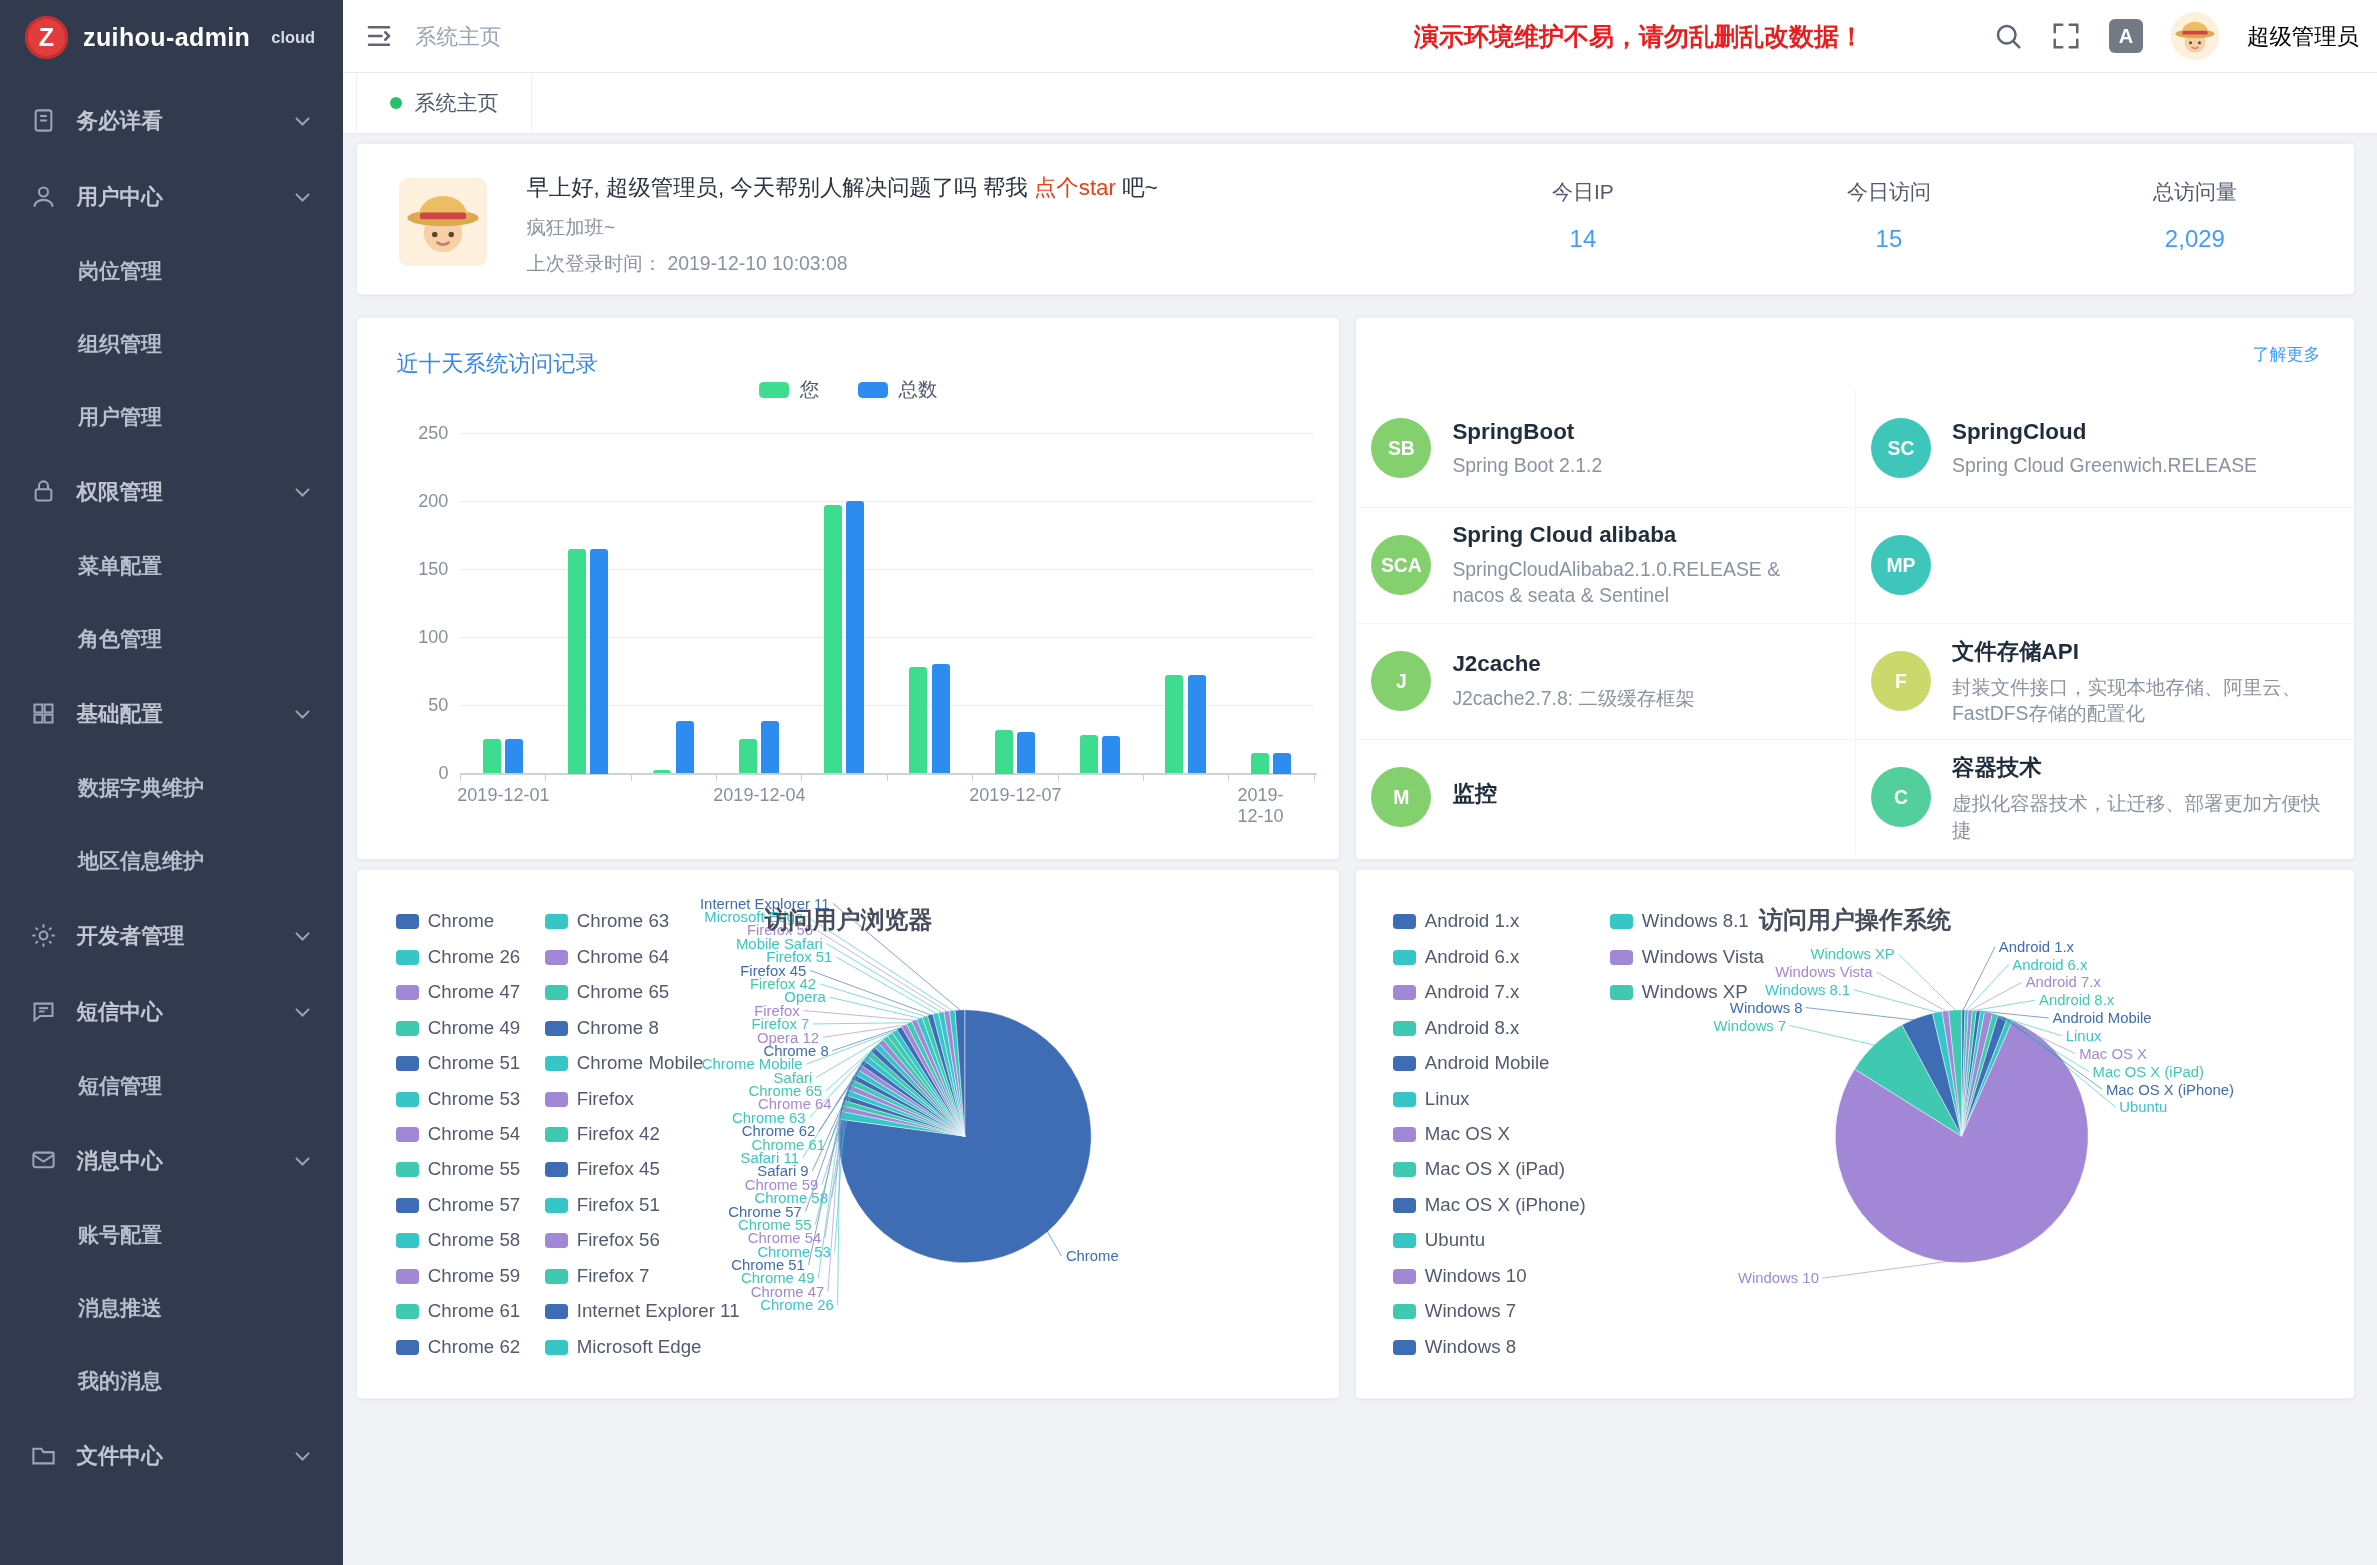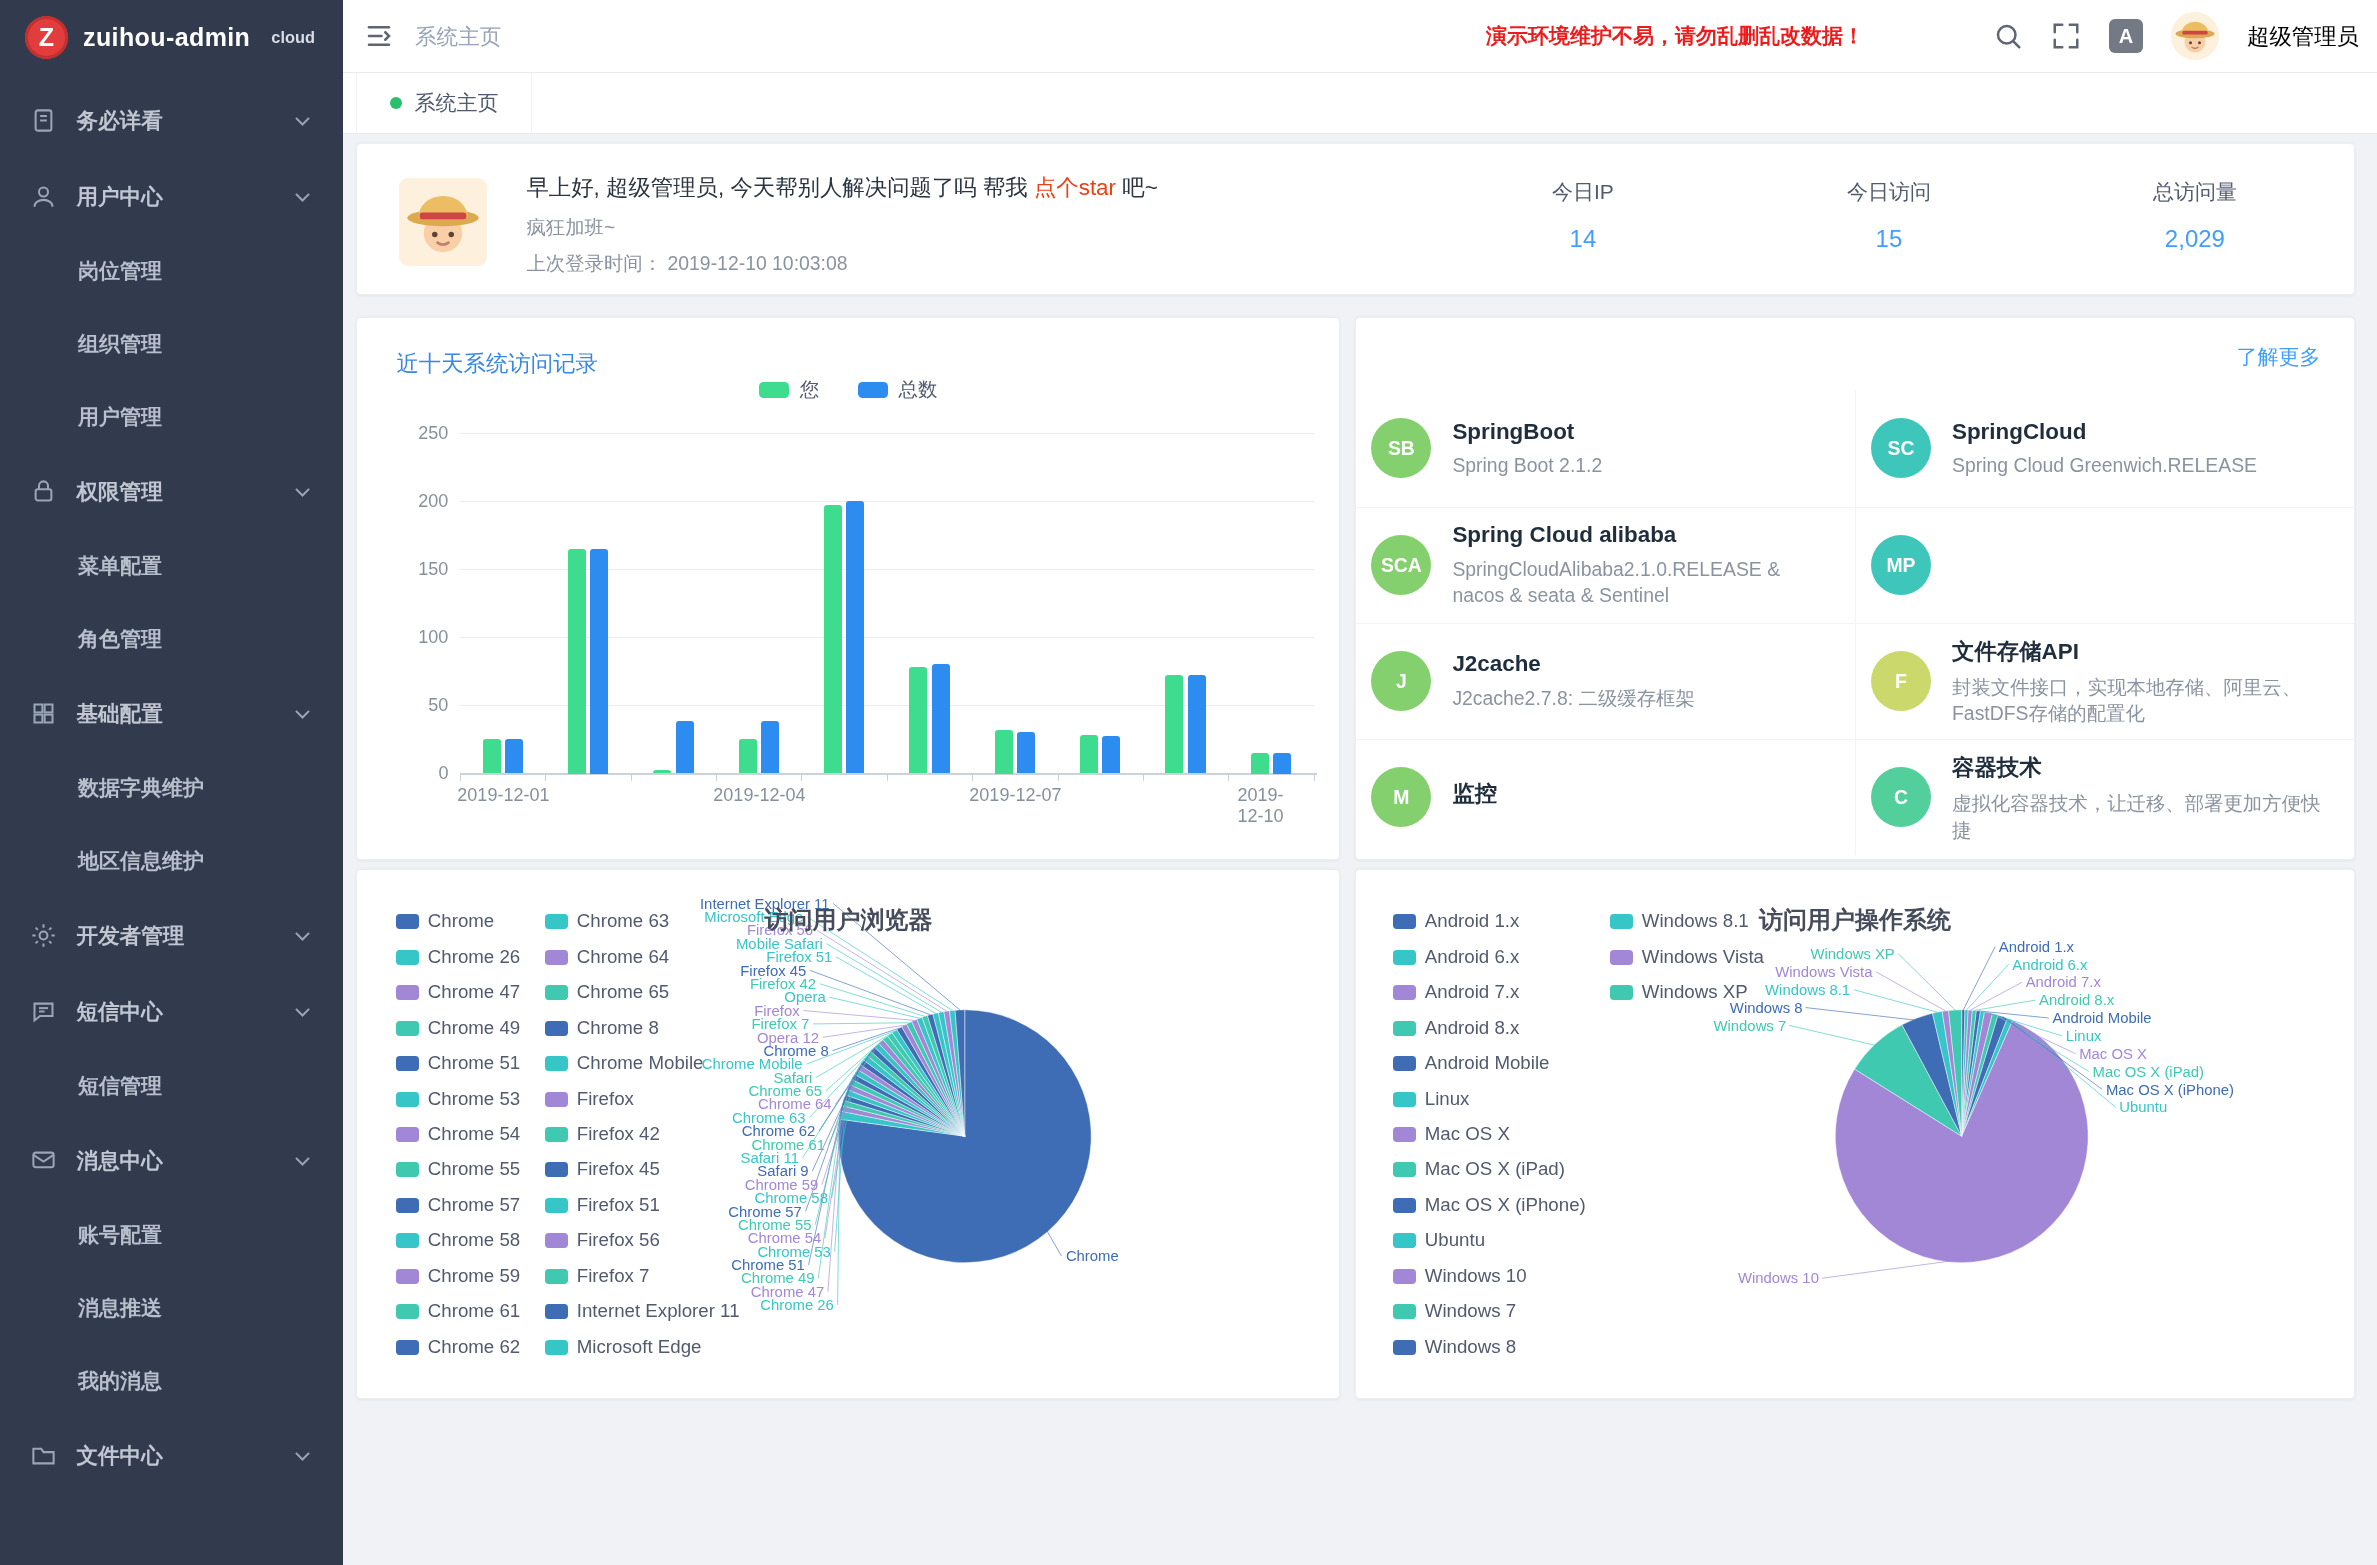--- a/index.html
+++ b/index.html
@@ -22,21 +22,21 @@
   .mi-icon svg,.chev svg{width:100%;height:100%;display:block;}
   .chev{width:21px;height:21px;margin-left:auto;opacity:.75;}
   
   #main{flex:1;display:flex;flex-direction:column;min-width:0;}
   #navbar{height:72px;background:#fff;border-bottom:0.7px solid #e8eaec;display:flex;
       align-items:center;padding-left:21px;position:relative;flex-shrink:0;}
   .nav-icon{width:30px;height:30px;color:#5f6672;}
   .nav-icon svg{width:100%;height:100%;display:block;}
   #hamburger{margin-right:21px;cursor:pointer;}
   #breadcrumb{font-size:21.6px;color:#97a3b7;}
-  #nav-warning{position:absolute;right:513px;font-size:21px;font-weight:bold;color:#ed1c1c;}
+  #nav-warning{position:absolute;right:513px;font-size:25px;font-weight:bold;color:#ed1c1c;}
   #nav-right{position:absolute;right:18px;display:flex;align-items:center;gap:28px;}
   #font-icon{width:34px;height:34px;border-radius:6px;background:#737a85;color:#fff;
       display:flex;align-items:center;justify-content:center;font-size:20px;font-weight:bold;}
   #nav-avatar{width:48px;height:48px;border-radius:50%;overflow:hidden;background:#fdf1dd;}
   #nav-avatar svg{width:100%;height:100%;display:block;}
   #nav-username{font-size:22.4px;color:#000000;}
   #tabbar{height:60px;background:#fff;border-bottom:0.7px solid #e8eaec;display:flex;
       align-items:stretch;flex-shrink:0;padding-left:13.4px;}
   .tab{display:flex;align-items:center;gap:12px;padding:0 33px;font-size:21px;color:#515a6e;
       border-right:0.7px solid #eef0f3;border-left:0.7px solid #eef0f3;cursor:pointer;}
@@ -69,21 +69,21 @@
       gap:39px;align-items:center;}
   .vleg{display:flex;align-items:center;gap:10.4px;font-size:19.4px;color:#515a6e;}
   .vleg .sw{width:30px;height:16.4px;border-radius:4.5px;}
   .gridline{position:absolute;height:0.7px;background:#e9edf1;}
   .baseline{position:absolute;height:1.5px;background:#ccd2da;}
   .ytick{position:absolute;font-size:18px;color:#86909c;transform:translate(-100%,-50%);}
   .xtick{position:absolute;font-size:18px;color:#86909c;transform:translateX(-50%);}
   .tickmark{position:absolute;width:0.7px;height:7.5px;background:#ccd2da;}
   .bar{position:absolute;border-radius:3px 3px 0 0;}
   
-  #tech-more{position:absolute;right:33px;top:25px;font-size:21px;color:#409eff;cursor:pointer;}
+  #tech-more{position:absolute;right:33px;top:25px;font-size:17px;color:#409eff;cursor:pointer;}
   #tech-grid{position:absolute;top:72px;left:0;right:0;bottom:4.5px;display:grid;
       grid-template-columns:1fr 1fr;grid-auto-rows:1fr;}
   .tech-item{display:flex;align-items:center;padding:0 22.4px 0 15px;border-top:0.7px solid #f2f3f5;}
   .tech-item:nth-child(1),.tech-item:nth-child(2){border-top:none;}
   .tech-item:nth-child(even){border-left:0.7px solid #f2f3f5;}
   .tech-badge{width:60px;height:60px;border-radius:50%;color:#fff;display:flex;align-items:center;
       justify-content:center;font-size:19.4px;font-weight:bold;flex-shrink:0;margin-right:21px;}
   .tech-info .t{font-size:22.4px;font-weight:bold;color:#1f2d3d;margin-bottom:7.5px;}
   .tech-info .dsc{font-size:19.4px;color:#8a93a0;line-height:1.35;max-width:388px;}
   

